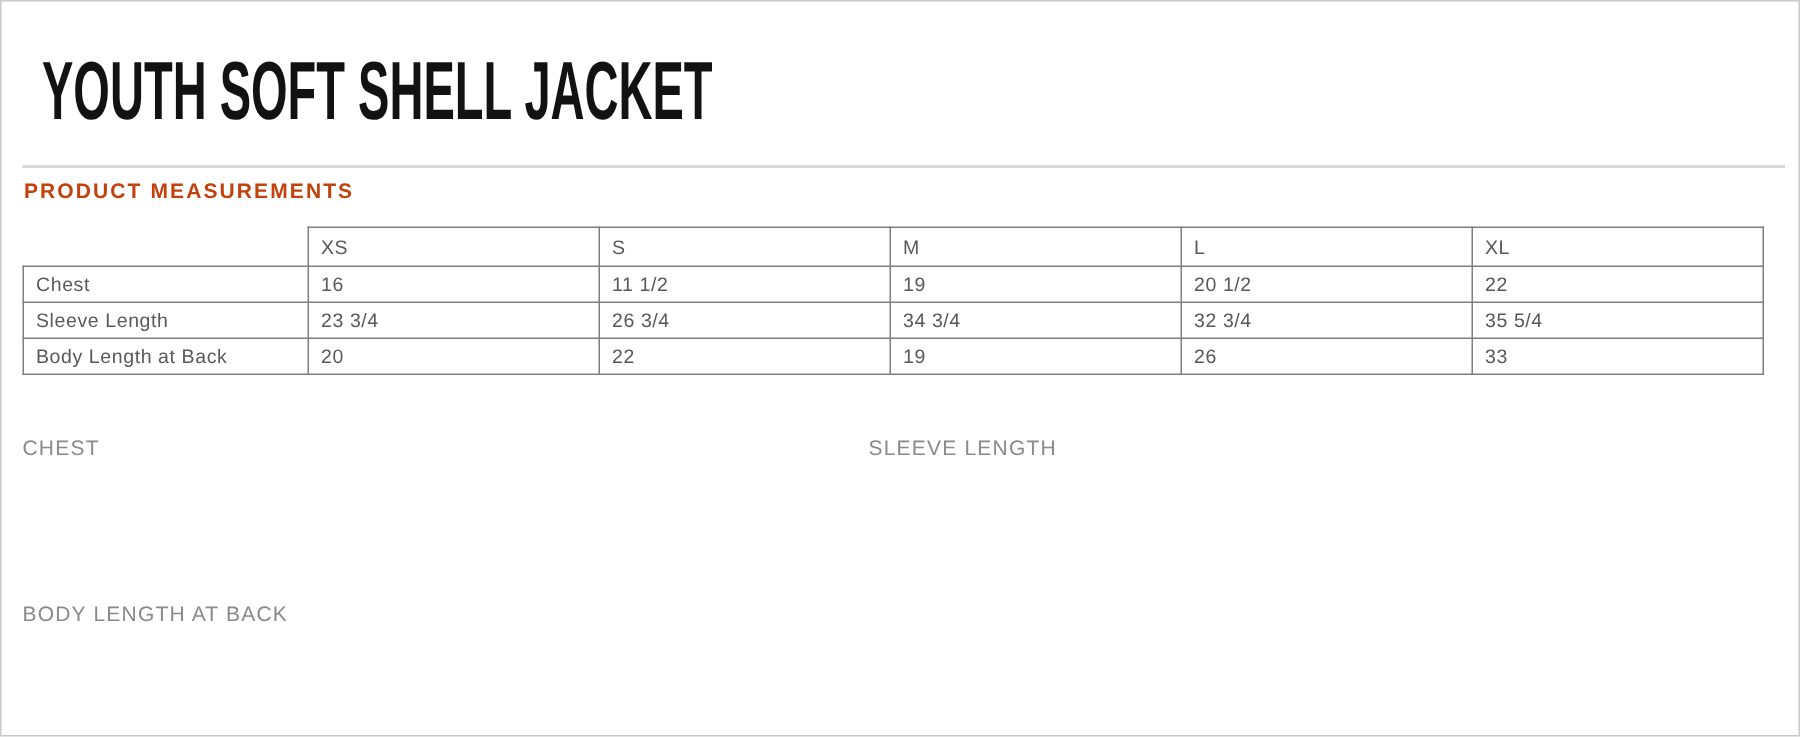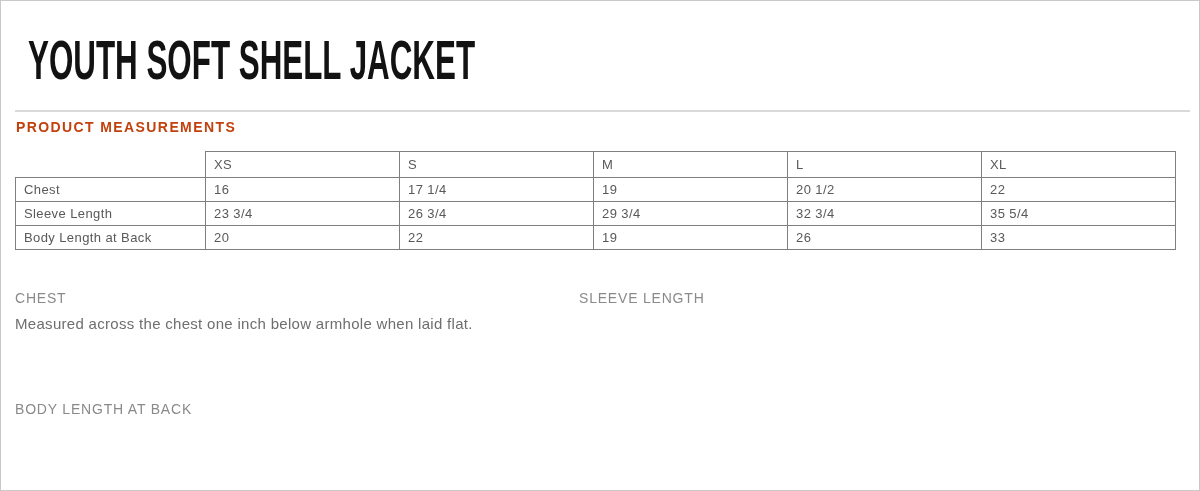--- a/index.html
+++ b/index.html
@@ -117,47 +117,46 @@
       <th>S</th>
       <th>M</th>
       <th>L</th>
       <th>XL</th>
     </tr>
   </thead>
   <tbody>
     <tr>
       <th>Chest</th>
       <td>16</td>
-      <td>17 1/4</td>
+      <td>11 1/2</td>
       <td>19</td>
       <td>20 1/2</td>
       <td>22</td>
     </tr>
     <tr>
       <th>Sleeve Length</th>
       <td>23 3/4</td>
       <td>26 3/4</td>
-      <td>29 3/4</td>
+      <td>34 3/4</td>
       <td>32 3/4</td>
       <td>35 5/4</td>
     </tr>
     <tr>
       <th>Body Length at Back</th>
       <td>20</td>
       <td>22</td>
       <td>19</td>
       <td>26</td>
       <td>33</td>
     </tr>
   </tbody>
 </table>
 
 <section class="definition definition-chest">
   <h3>CHEST</h3>
-  <p>Measured across the chest one inch below armhole when laid flat.</p>
 </section>
 
 <section class="definition definition-sleeve">
   <h3>SLEEVE LENGTH</h3>
 </section>
 
 <section class="definition definition-body-length">
   <h3>BODY LENGTH AT BACK</h3>
 </section>
 

